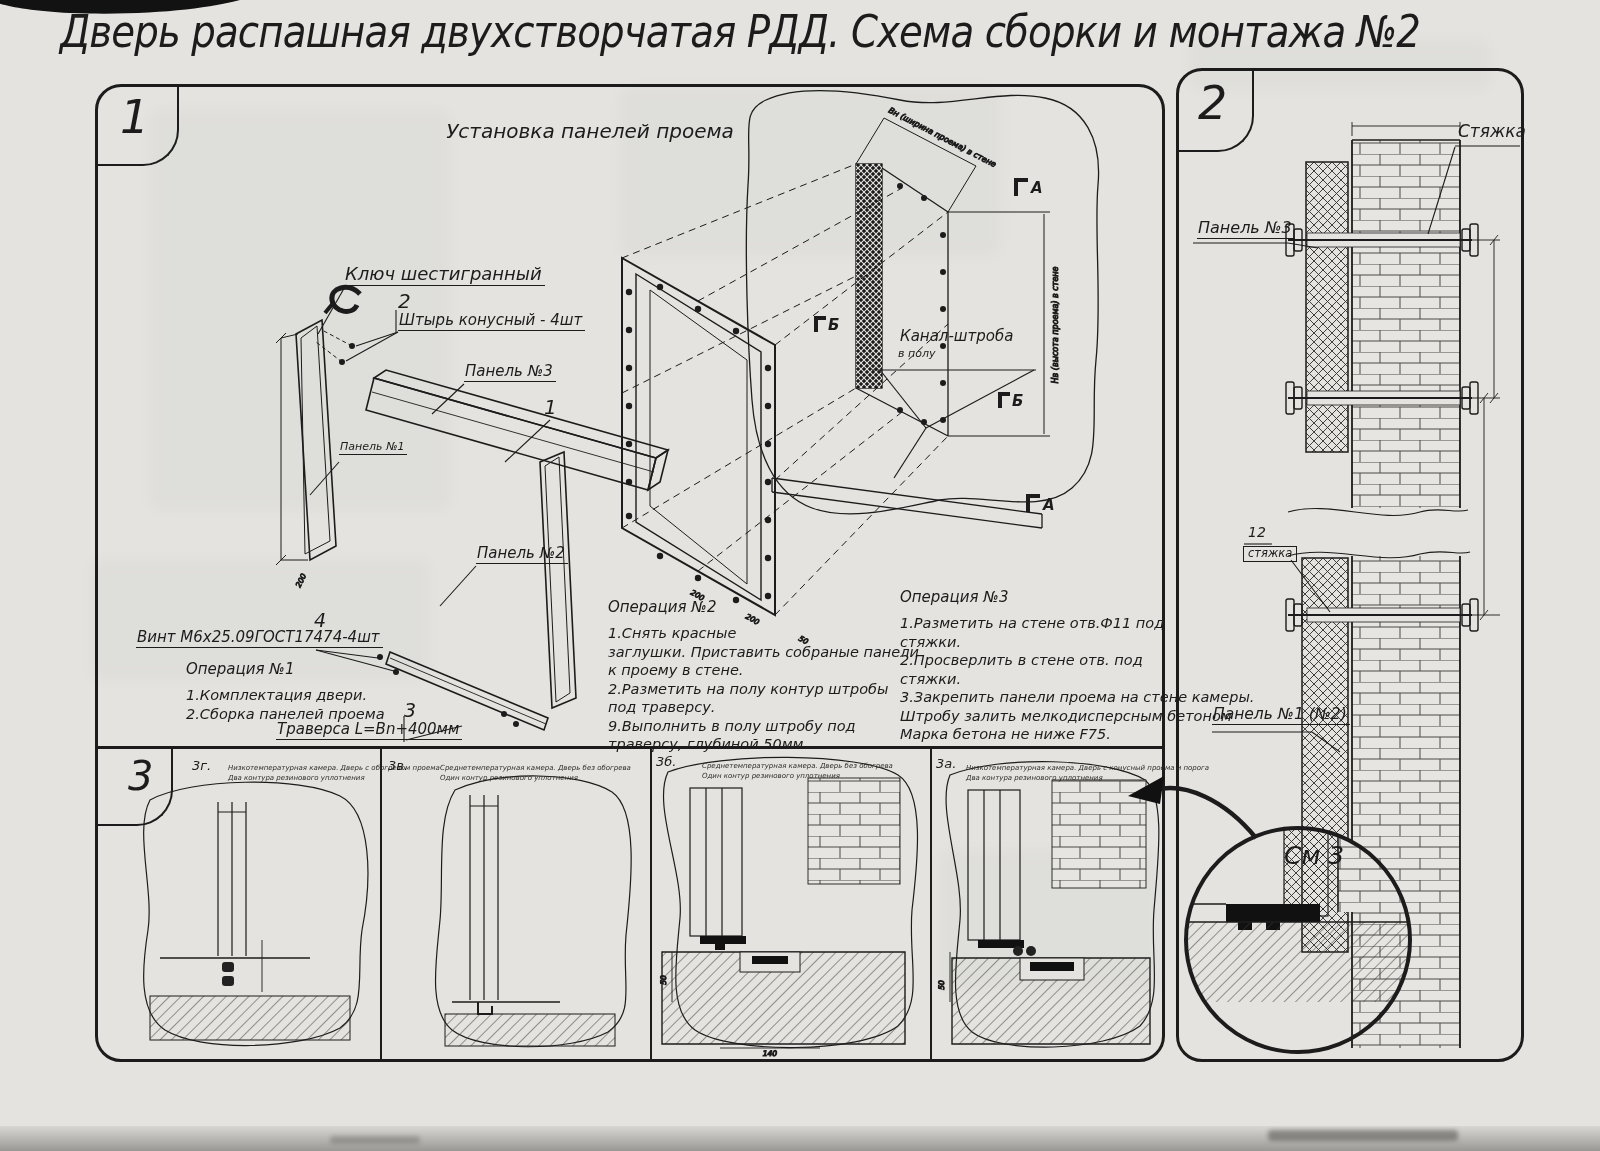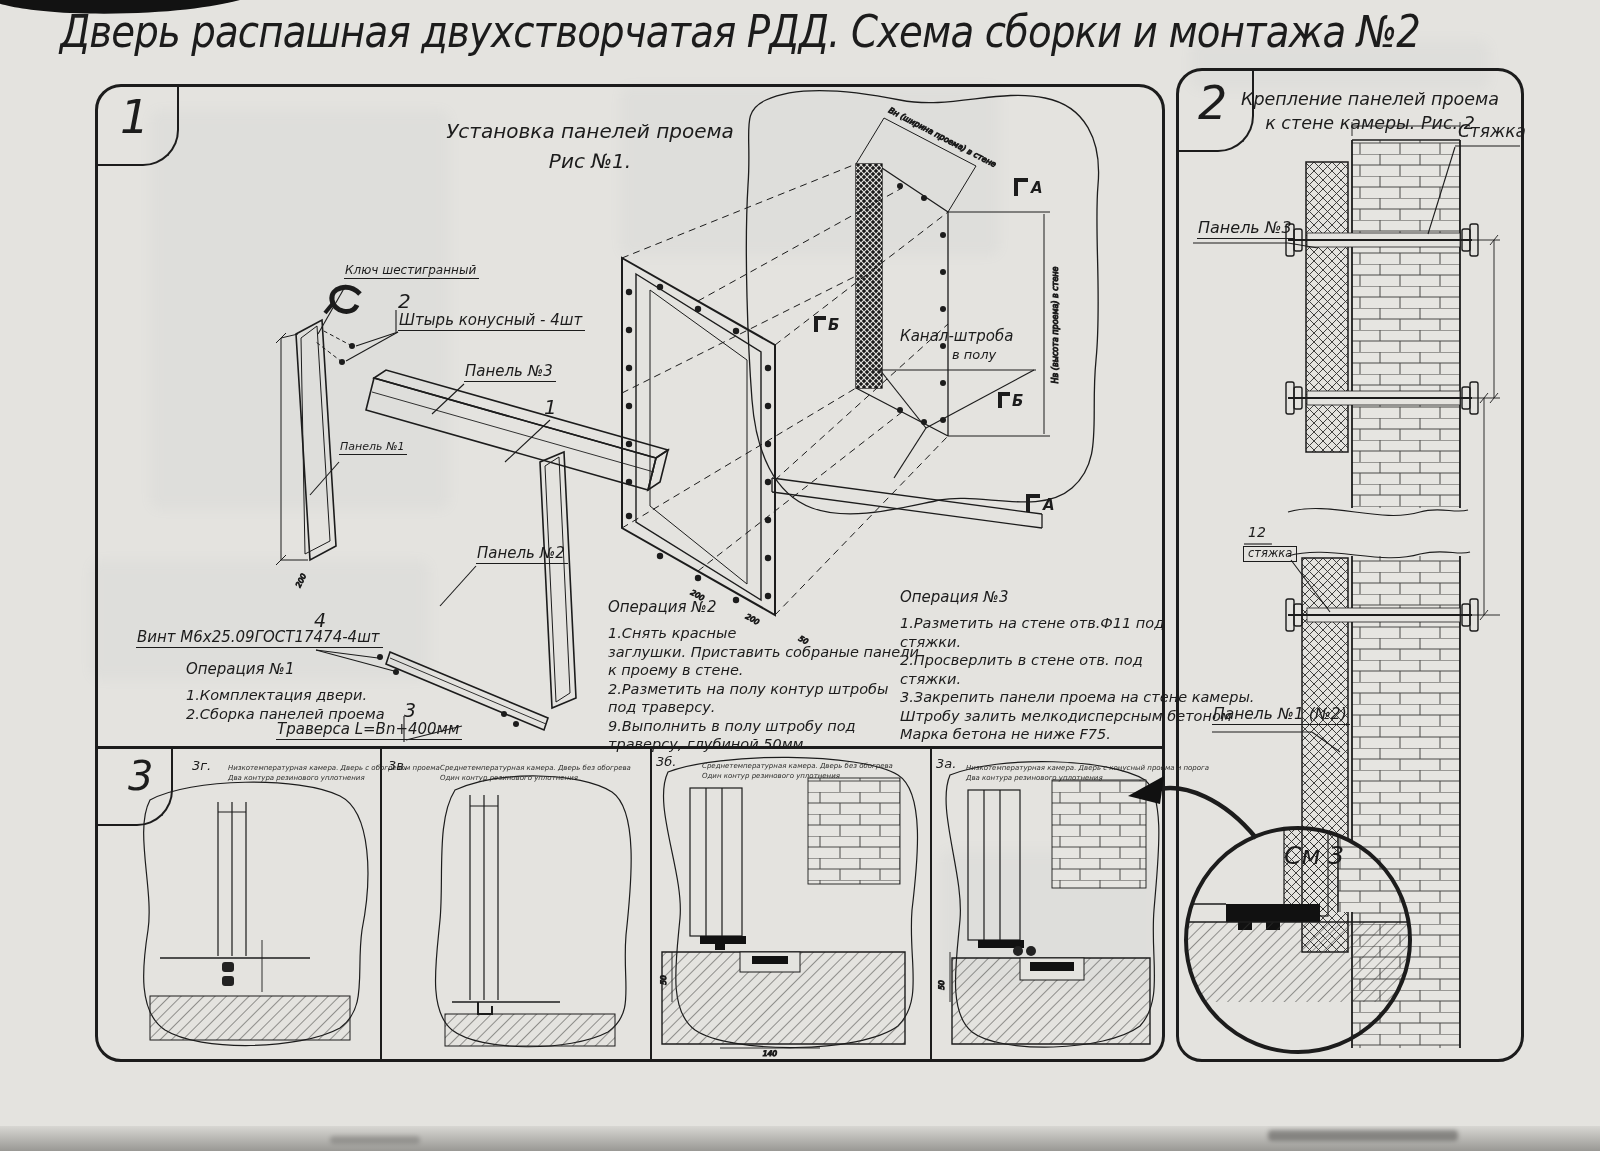--- a/index.html
+++ b/index.html
@@ -356,36 +356,35 @@
       <polygon points="1128,796 1164,776 1160,804" fill="#111" stroke="none"></polygon>
     </g>
   </svg>
 
   <span class="corner-num" style="left:120px;top:94px;">1</span>
   <span class="corner-num" style="left:1198px;top:80px;">2</span>
   <span class="corner-num" style="left:128px;top:756px;font-size:40px;">3</span>
 
   <div class="fig-title" style="left:380px;top:116px;width:420px;font-size:20px;">
     <div>Установка панелей проема</div>
-    <div>Рис №1.</div>
-  </div>
-
-  <span class="lbl u" style="left:344px;top:264px;font-size:12px;">Ключ шестигранный</span>
+  </div>
+
+  <span class="lbl u" style="left:344px;top:264px;font-size:18px;">Ключ шестигранный</span>
   <span class="lbl" style="left:398px;top:290px;font-size:20px;">2</span>
   <span class="lbl u" style="left:398px;top:312px;font-size:15px;">Штырь конусный - 4шт</span>
   <span class="lbl u" style="left:464px;top:363px;font-size:15px;">Панель №3</span>
   <span class="lbl" style="left:544px;top:396px;font-size:20px;">1</span>
   <span class="lbl u" style="left:339px;top:441px;font-size:11px;">Панель №1</span>
   <span class="lbl u" style="left:476px;top:545px;font-size:15px;">Панель №2</span>
   <span class="lbl" style="left:314px;top:610px;font-size:19px;">4</span>
   <span class="lbl u" style="left:136px;top:629px;font-size:15px;">Винт М6х25.09ГОСТ17474-4шт</span>
   <span class="lbl" style="left:404px;top:700px;font-size:19px;">3</span>
   <span class="lbl u" style="left:276px;top:721px;font-size:15px;">Траверса  L=Bn+400мм</span>
   <span class="lbl" style="left:900px;top:328px;font-size:15px;">Канал-штроба</span>
-  <span class="lbl" style="left:952px;top:348px;font-size:13px;">в полу</span>
+  <span class="lbl" style="left:898px;top:348px;font-size:11px;">в полу</span>
   <span class="lbl" style="left:1031px;top:180px;font-size:15px;font-weight:bold;">А</span>
   <span class="lbl" style="left:1043px;top:497px;font-size:15px;font-weight:bold;">А</span>
   <span class="lbl" style="left:828px;top:317px;font-size:15px;font-weight:bold;">Б</span>
   <span class="lbl" style="left:1012px;top:393px;font-size:15px;font-weight:bold;">Б</span>
 
   <div class="op" style="left:186px;top:660px;">
     <div class="t">Операция №1</div>
     <div>1.Комплектация двери.</div>
     <div>2.Сборка панелей проема</div>
   </div>
@@ -424,24 +423,20 @@
   <div class="cap" style="left:702px;top:762px;">
     <div>Среднетемпературная камера. Дверь без обогрева</div>
     <div>Один контур резинового уплотнения</div>
   </div>
   <span class="capid" style="left:936px;top:756px;">3а.</span>
   <div class="cap" style="left:966px;top:764px;">
     <div>Низкотемпературная камера. Дверь с конусный проема и порога</div>
     <div>Два контура резинового уплотнения</div>
   </div>
 
-  <div class="fig-title" style="left:1240px;top:88px;width:260px;font-size:17.5px;line-height:1.35;">
-    <div>Крепление панелей проема</div>
-    <div>к стене камеры. Рис. 2</div>
-  </div>
   <span class="lbl" style="left:1458px;top:122px;font-size:17px;">Стяжка</span>
   <span class="lbl u" style="left:1197px;top:219px;font-size:16px;">Панель №3</span>
   <span class="lbl" style="left:1248px;top:525px;font-size:14px;">12</span>
   <span class="lbl box" style="left:1243px;top:546px;font-size:11.5px;">стяжка</span>
   <span class="lbl u" style="left:1212px;top:706px;font-size:15.5px;">Панель №1 (№2)</span>
   <span class="lbl" style="left:1248px;top:842px;font-size:25px;margin-left:36px;">См 3</span>
 
 </div>
 
 </body></html>

